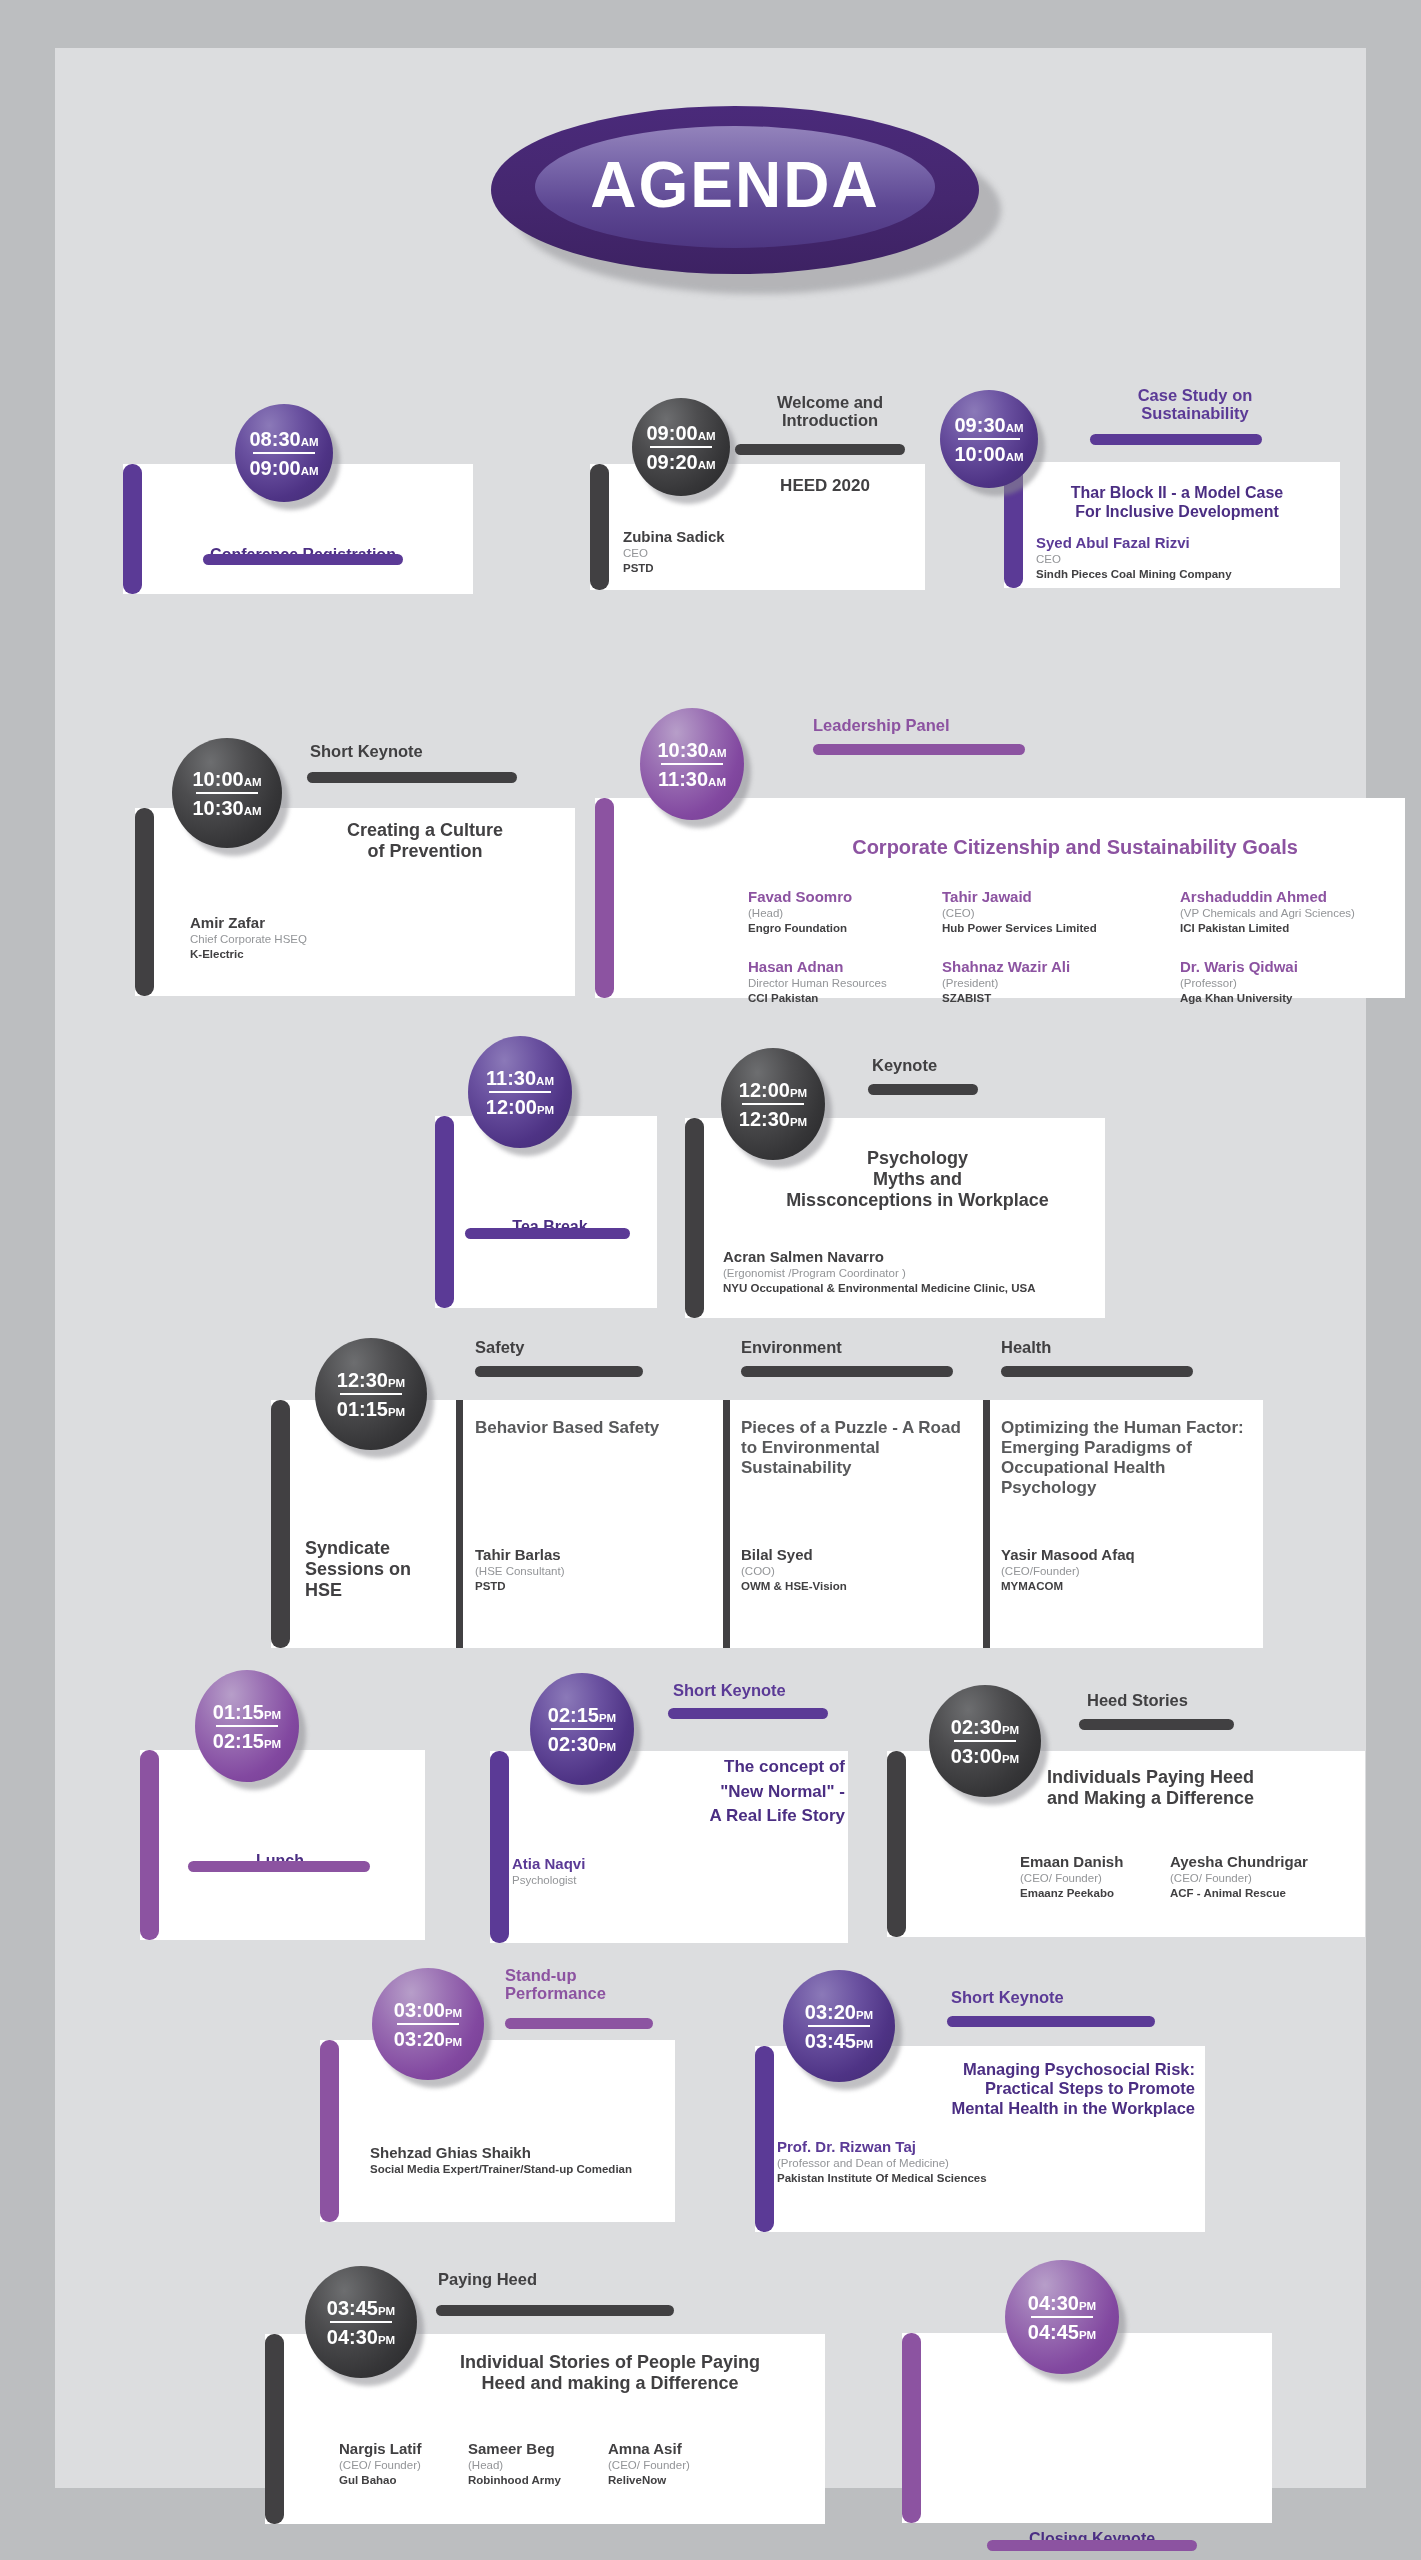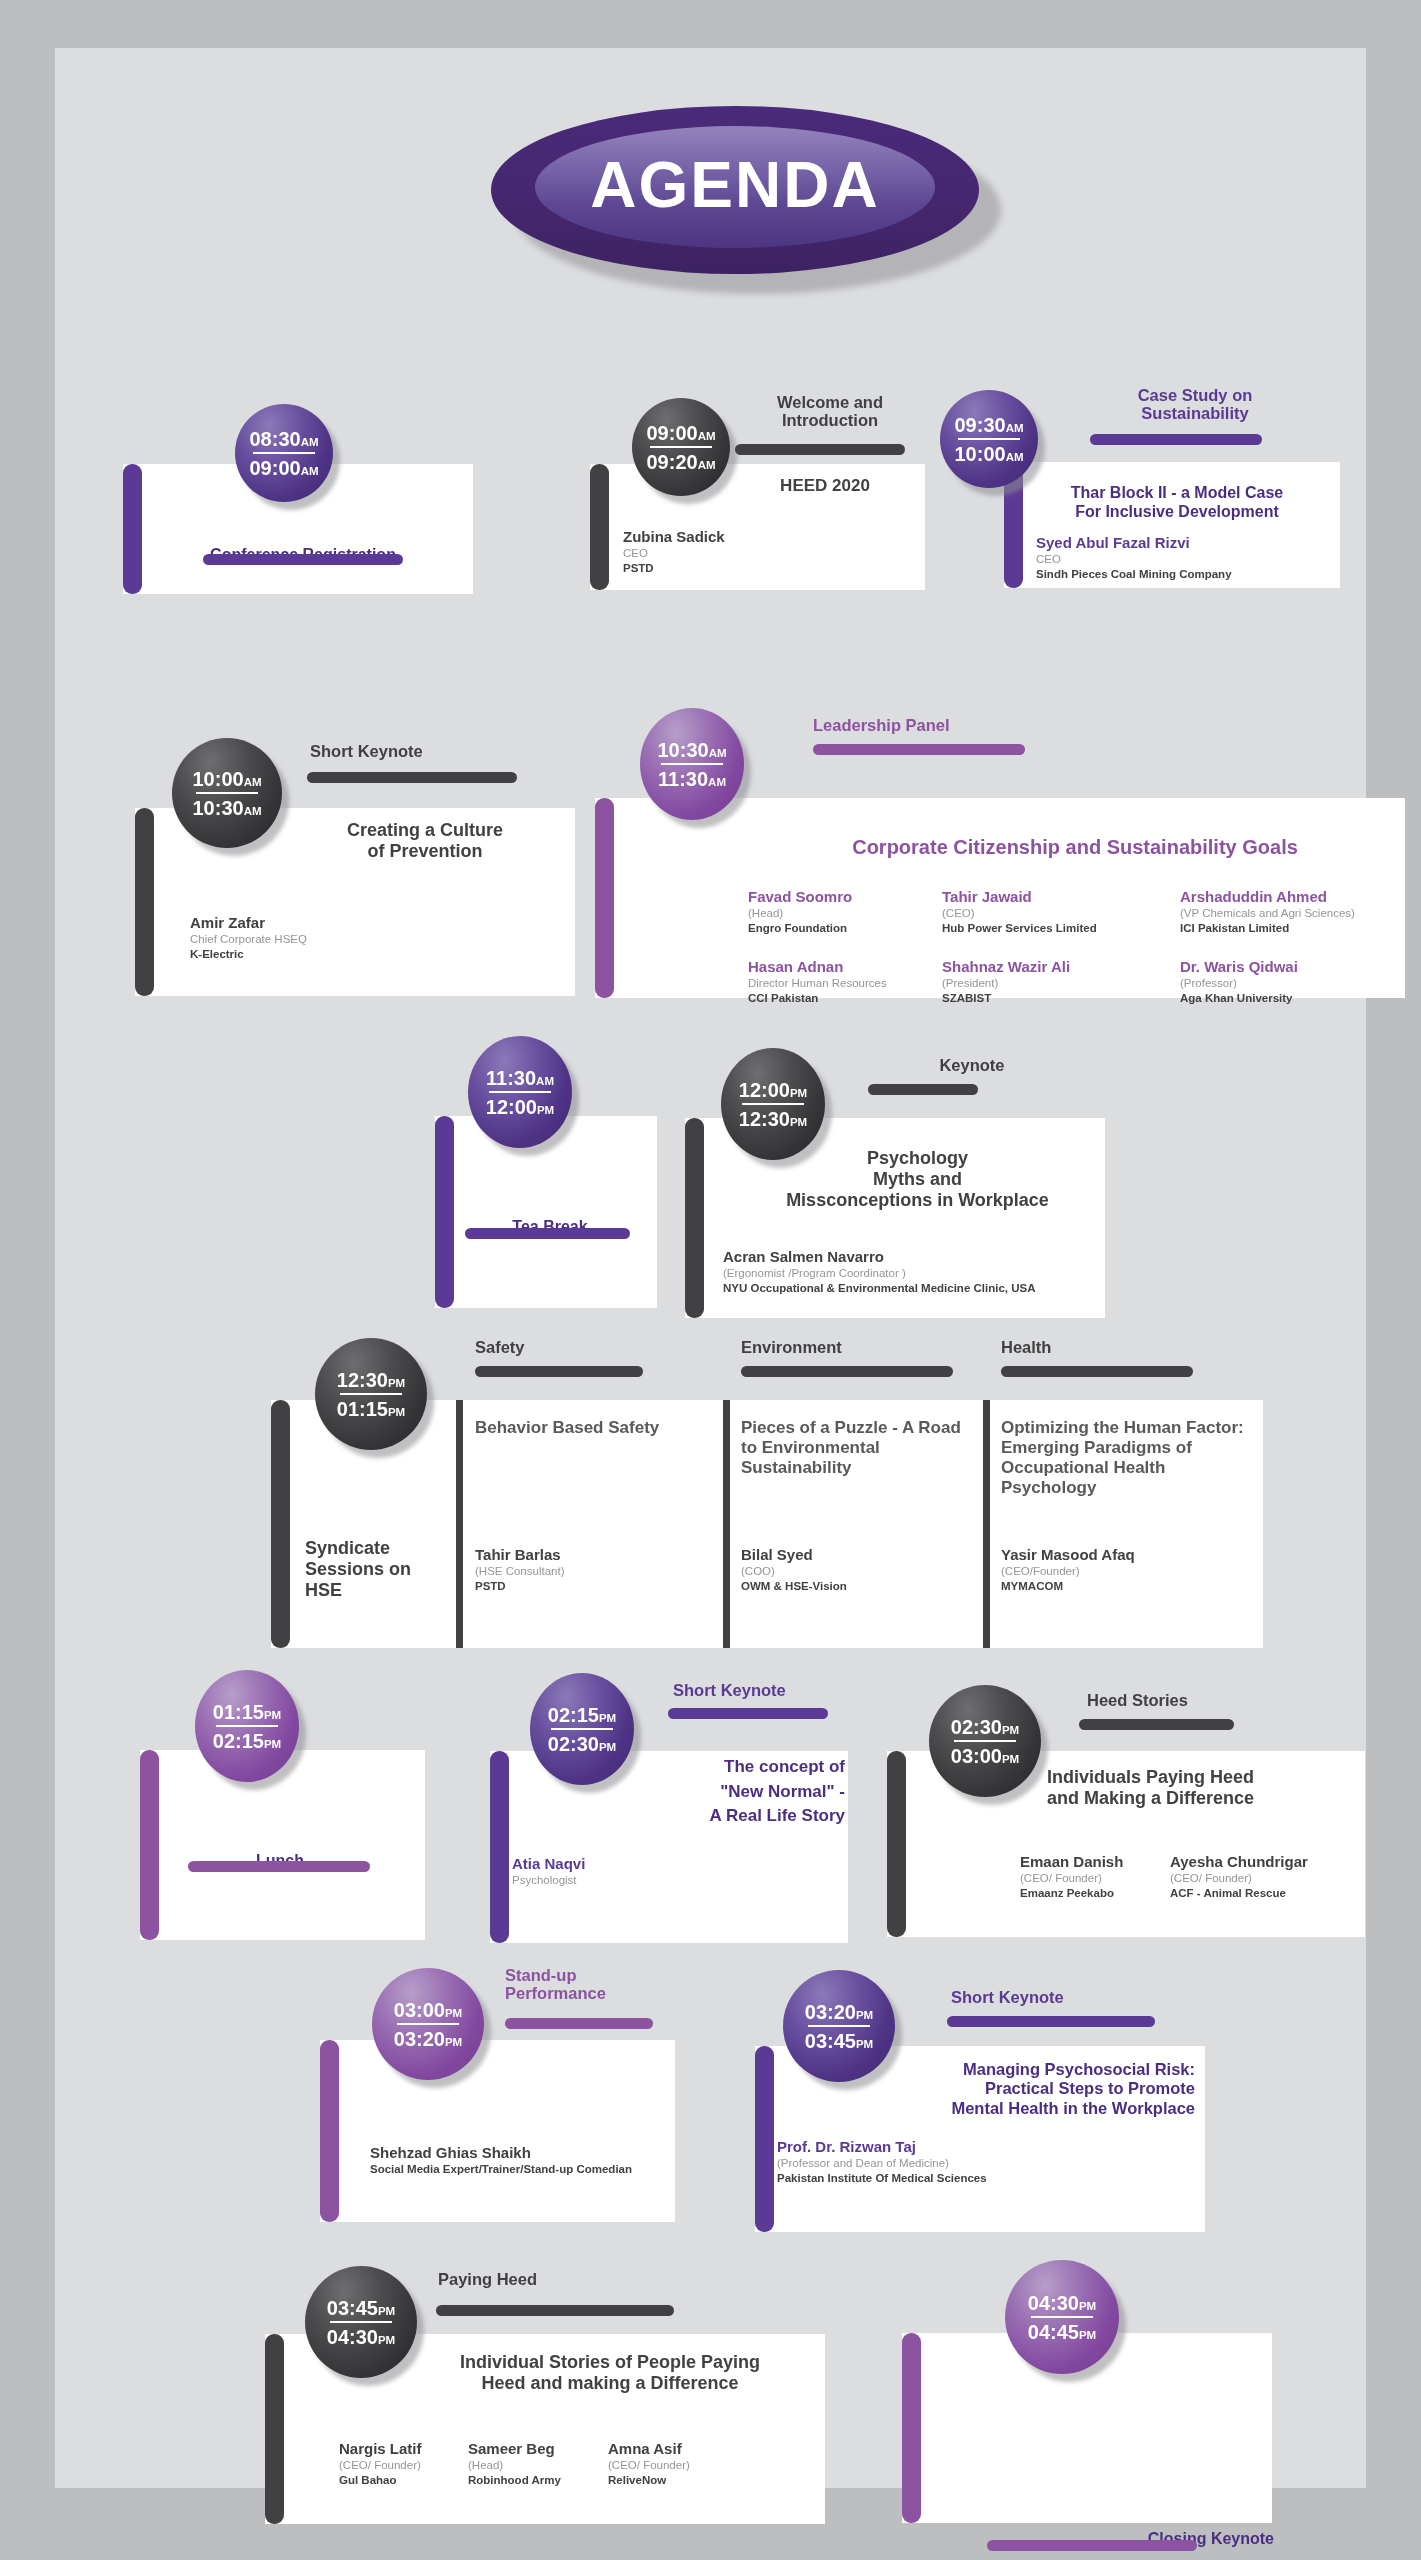--- a/index.html
+++ b/index.html
@@ -345,21 +345,21 @@
     <div class="panel" style="left:0px; top:70px; width:420px; height:200px;"></div>
     <div class="lbar dark" style="left:0px; top:70px; height:200px;"></div>
     <div class="bubble dark wide" style="left:36px; top:0px;">
       <div class="bshadow"></div>
       <div class="bface">
         <div class="btime"><span>12:00</span><span class="mer">PM</span></div>
         <div class="bdiv"></div>
         <div class="btime"><span>12:30</span><span class="mer">PM</span></div>
       </div>
     </div>
-    <div class="cat-label dark" style="left:187px; top:8px; width:200px;text-align:center;">Keynote</div>
+    <div class="cat-label dark" style="left:187px; top:8px; width:200px;">Keynote</div>
     <div class="cat-bar dark" style="left:183px; top:36px; width:110px;"></div>
     <div class="sess-title darker" style="left:50px; top:100px; width:365px; text-align:center; white-space:pre-line; font-size:18px;"><span>Psychology
 Myths and
 Missconceptions in Workplace</span></div>
     <div class="speaker" style="left:38px; top:200px; width:380px;">
       <div class="sp-name dark">Acran Salmen Navarro</div>
       <div class="sp-role">(Ergonomist /Program Coordinator )</div>
       <div class="sp-org">NYU Occupational &amp; Environmental Medicine Clinic, USA</div>
     </div>
   </div>
@@ -554,17 +554,17 @@
     <div class="panel" style="left:25px; top:95px; width:370px; height:190px;"></div>
     <div class="lbar mid" style="left:25px; top:95px; height:190px;"></div>
     <div class="bubble mid" style="left:128px; top:22px; width:114px; height:114px;">
       <div class="bshadow"></div>
       <div class="bface">
         <div class="btime"><span>04:30</span><span class="mer">PM</span></div>
         <div class="bdiv"></div>
         <div class="btime"><span>04:45</span><span class="mer">PM</span></div>
       </div>
     </div>
-    <div class="center-label purple" style="left:67px; top:278px; width:330px; top:272px;text-align:right;">Closing Keynote</div>
+    <div class="center-label purple" style="left:50px; top:278px; width:330px; top:272px;">Closing Keynote</div>
     <div class="underbar mid" style="left:110px; top:302px; width:210px;"></div>
   </div>
 
 </div>
 
 </body></html>

